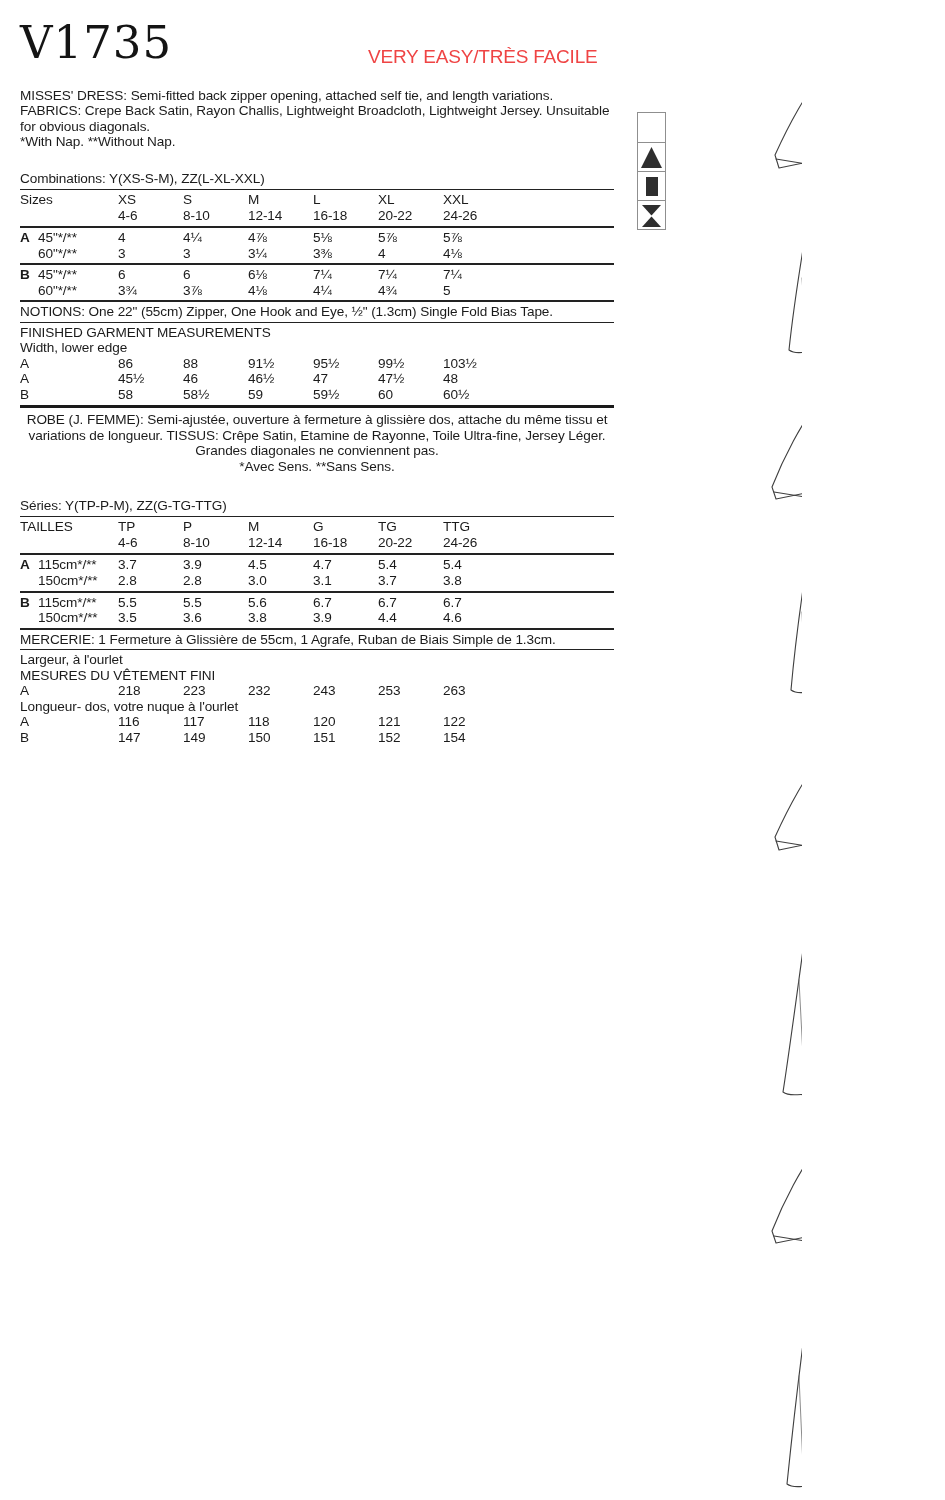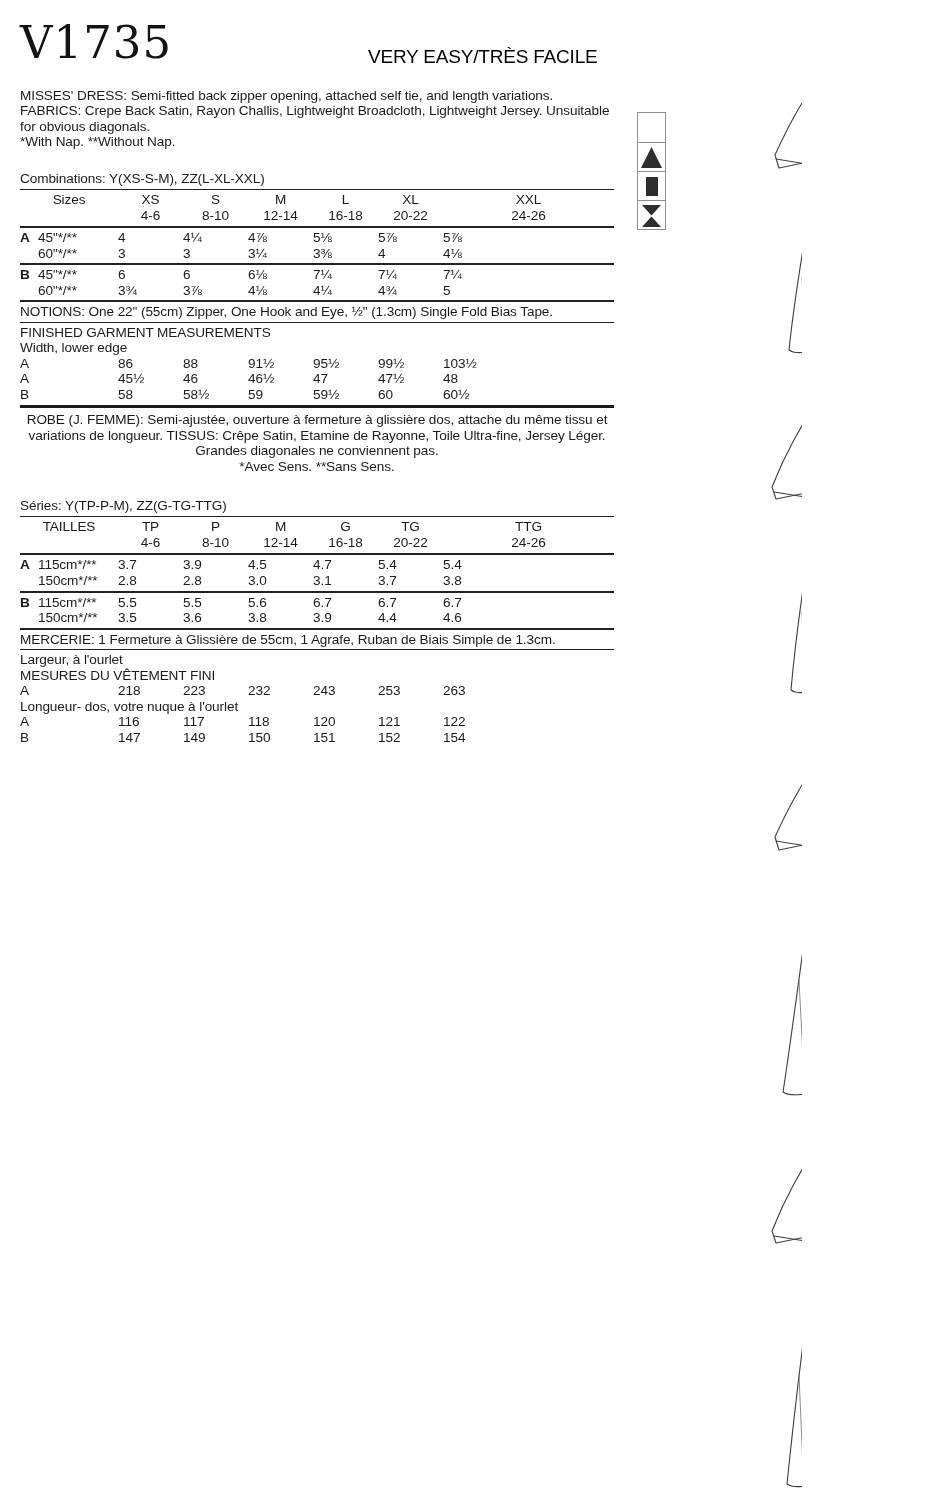--- a/index.html
+++ b/index.html
@@ -2,32 +2,32 @@
 <html><head>
 <meta charset="utf-8">
 <style>
   * { margin:0; padding:0; box-sizing:border-box; }
   html,body { background:#ffffff; }
   body { width:945px; height:1500px; font-family:"Liberation Sans",sans-serif; color:#1b1b1b; }
   #page { position:relative; width:802px; height:1500px; background:#fff; overflow:hidden; }
 
   .left-col { position:absolute; left:20px; top:20px; width:594px; }
   .brand { font-family:"DejaVu Serif",serif; font-size:45px; line-height:45px; letter-spacing:1px; color:#141414; }
-  .diff  { position:absolute; left:348px; top:26px; font-size:19px; letter-spacing:-0.2px; color:#000000; white-space:nowrap; }
+  .diff  { position:absolute; left:348px; top:26px; font-size:19px; letter-spacing:-0.2px; color:#ef4444; white-space:nowrap; }
 
   .txt { font-size:13.6px; line-height:15.4px; letter-spacing:-0.1px; }
   .b   { font-weight:400; }
 
   .rule  { border-top:1.6px solid #222; margin:2px 0; }
   .rule2 { border-top:2.2px solid #222; margin:2px 0; }
   .rule3 { border-top:3px solid #1a1a1a; margin:3px 0; }
 
   .gr { display:grid; grid-template-columns:98px 65px 65px 65px 65px 65px auto;
         font-size:13.6px; line-height:15.6px; letter-spacing:-0.1px; }
-  .gr.hd { line-height:16px;text-align:center; }
+  .gr.hd { line-height:16px; }
   .c  { white-space:nowrap; }
   .vw { display:inline-block; width:18px; font-weight:700; }
 
   #desc-en { margin-top:23px; }
   #combos  { margin-top:21px; }
   #tbl-en  { margin-top:3px; }
   #desc-fr { margin-top:4px;text-align:center; }
   #series  { margin-top:24px; }
   #tbl-fr  { margin-top:3px; }
 

